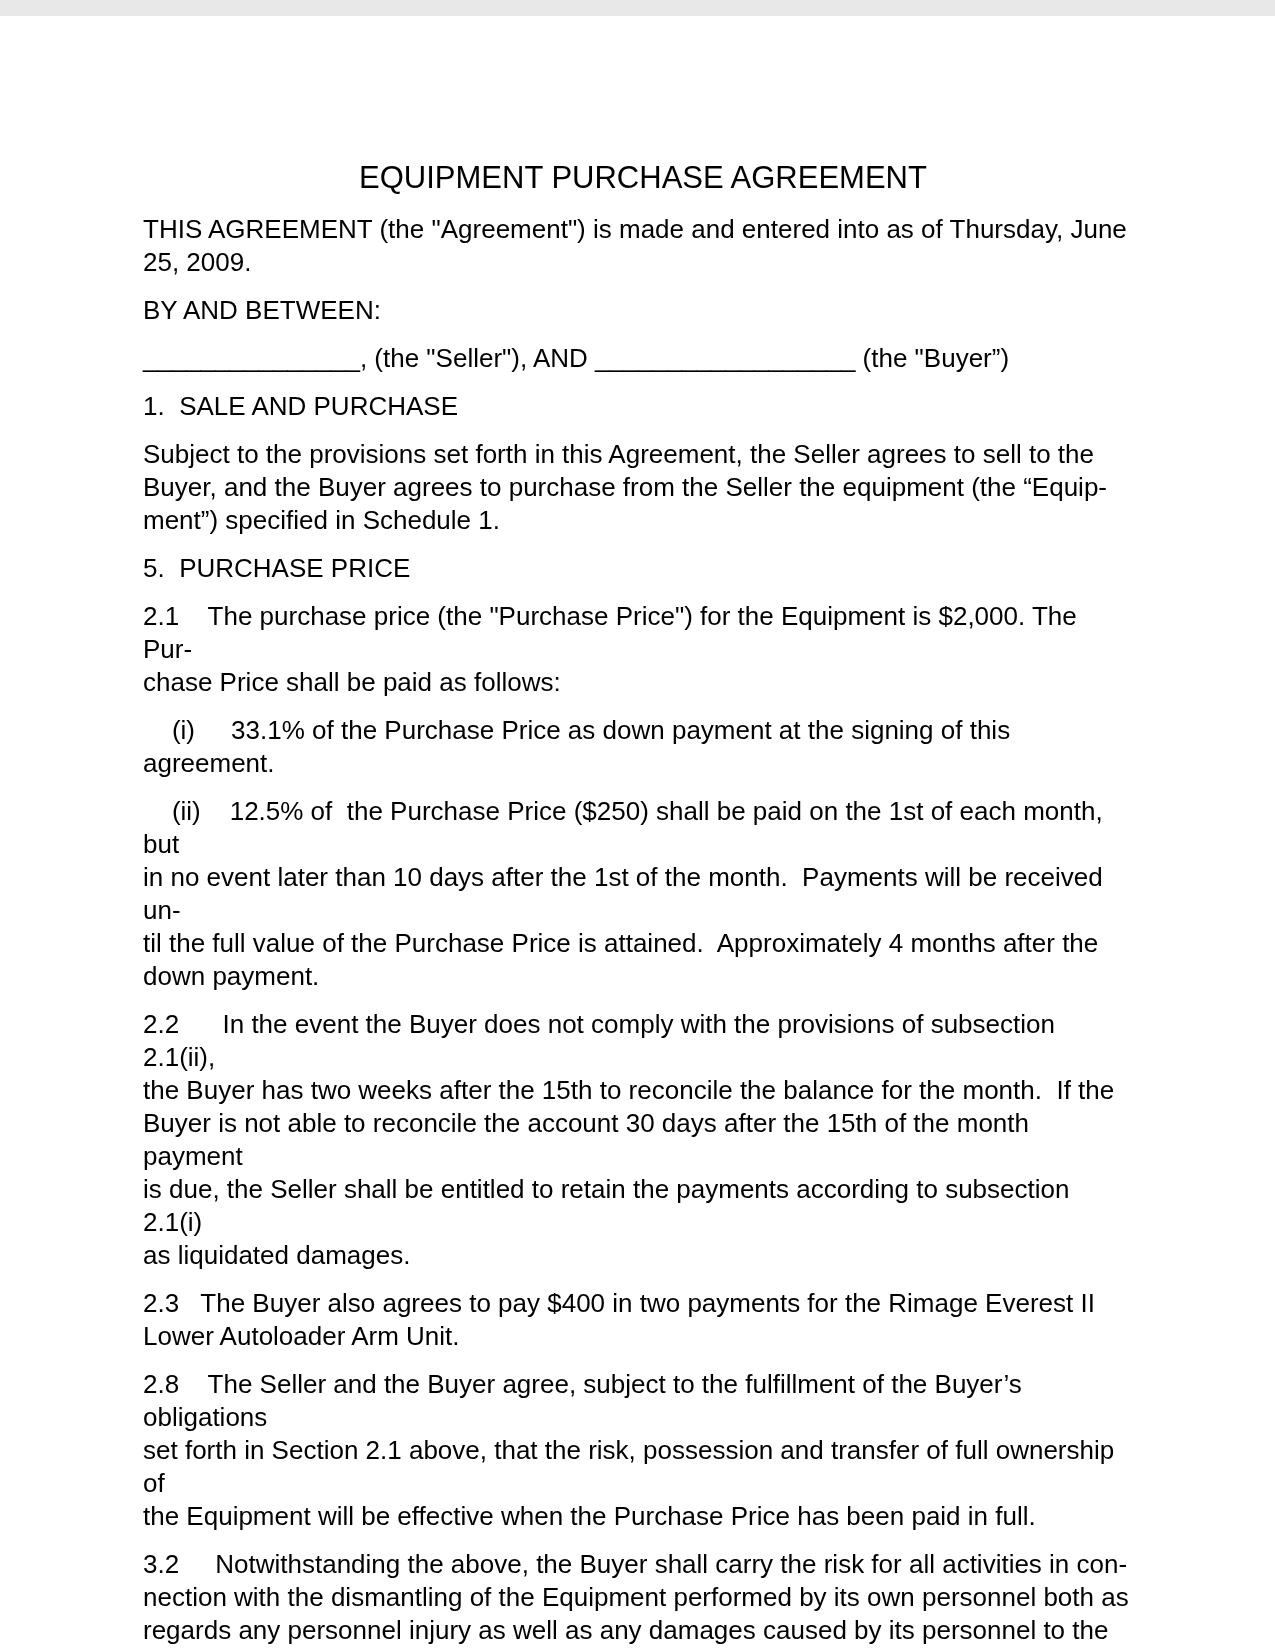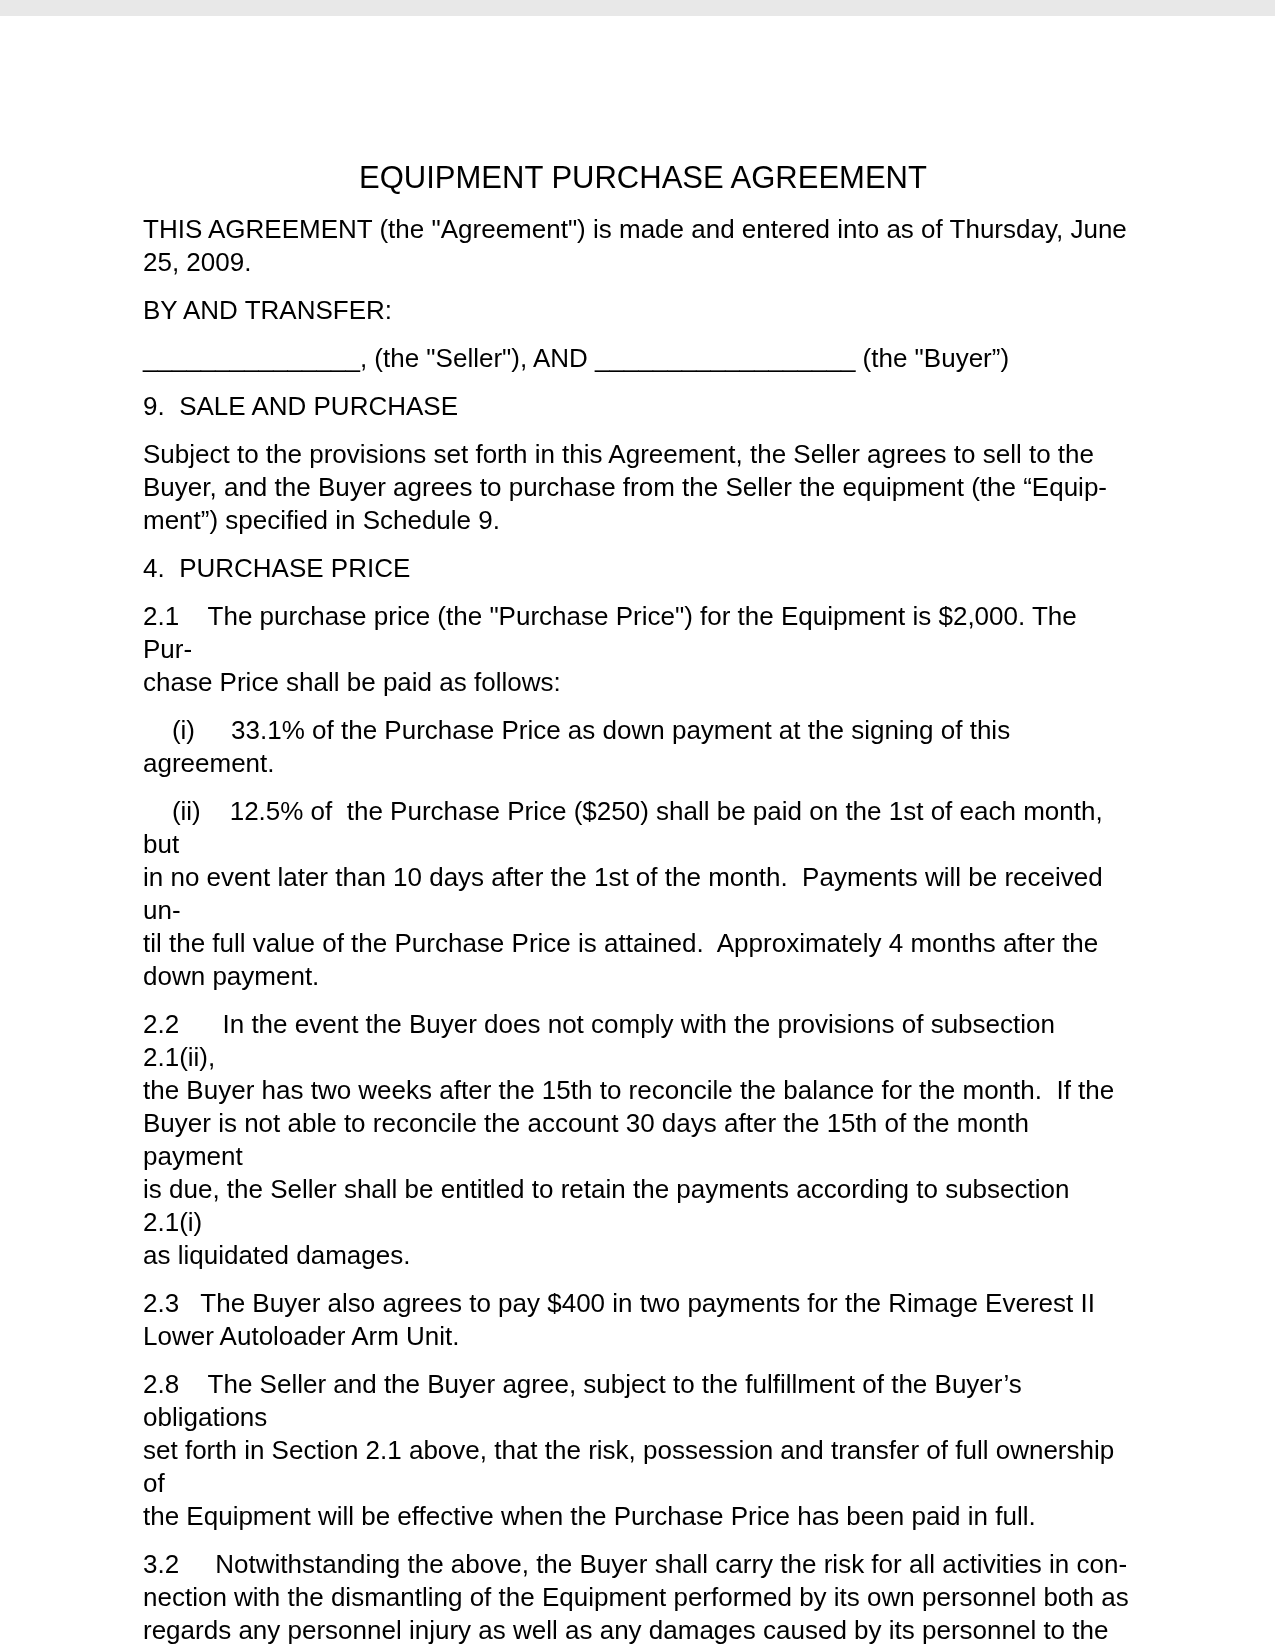--- a/index.html
+++ b/index.html
@@ -42,31 +42,31 @@
 </head>
 <body>
 
 <div class="page">
   <div class="content">
     <div class="doc-title">EQUIPMENT PURCHASE AGREEMENT</div>
 
     <div class="para">THIS AGREEMENT (the "Agreement") is made and entered into as of Thursday, June
 25, 2009.</div>
 
-    <div class="para">BY AND TRANSFER:</div>
+    <div class="para">BY AND BETWEEN:</div>
 
     <div class="para">_______________, (the "Seller"), AND __________________ (the "Buyer”)</div>
 
-    <div class="para">9.  SALE AND PURCHASE</div>
+    <div class="para">1.  SALE AND PURCHASE</div>
 
     <div class="para">Subject to the provisions set forth in this Agreement, the Seller agrees to sell to the
 Buyer, and the Buyer agrees to purchase from the Seller the equipment (the “Equip-
-ment”) specified in Schedule 9.</div>
+ment”) specified in Schedule 1.</div>
 
-    <div class="para">4.  PURCHASE PRICE</div>
+    <div class="para">5.  PURCHASE PRICE</div>
 
     <div class="para">2.1    The purchase price (the "Purchase Price") for the Equipment is $2,000. The Pur-
 chase Price shall be paid as follows:</div>
 
     <div class="para">    (i)     33.1% of the Purchase Price as down payment at the signing of this agreement.</div>
 
     <div class="para">    (ii)    12.5% of  the Purchase Price ($250) shall be paid on the 1st of each month, but
 in no event later than 10 days after the 1st of the month.  Payments will be received un-
 til the full value of the Purchase Price is attained.  Approximately 4 months after the
 down payment.</div>

